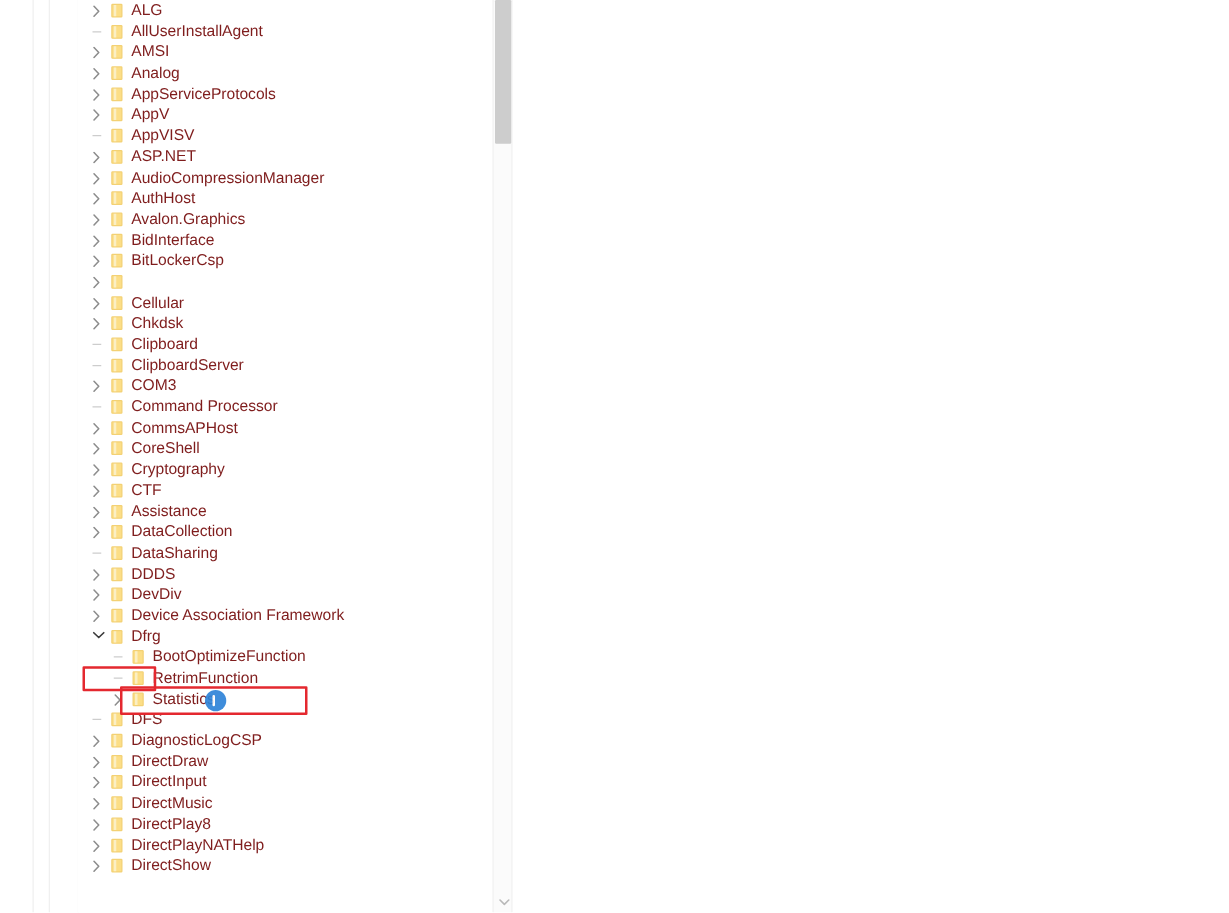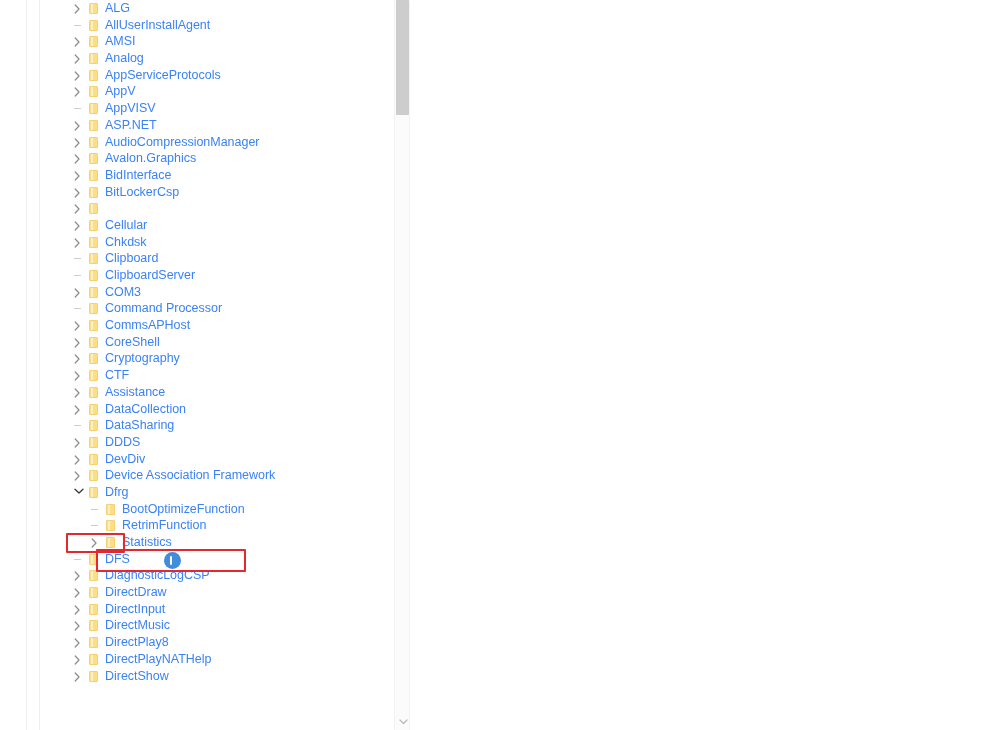--- a/index.html
+++ b/index.html
@@ -41,21 +41,21 @@
     overflow: hidden;
     background: #ffffff;
   }
 
   .tree-row {
     position: relative;
     height: 16.7px;
     line-height: 16.7px;
     white-space: nowrap;
     font-size: 12.5px;
-    color: #3b82f6;
+    color: #7f1d1d;
     display: flex;
     align-items: center;
   }
 
   .twisty {
     width: 15px;
     min-width: 15px;
     height: 16.7px;
     position: relative;
     display: inline-block;
@@ -297,20 +297,31 @@
         </div>
         <div class="tree-row lvl0">
           <span class="twisty">
             <svg width="7" height="10" viewBox="0 0 7 10" aria-hidden="true">
               <path d="M1.2 1 L5 5 L1.2 9" fill="none" stroke="#8d8d8d" stroke-width="1.25" stroke-linecap="round" stroke-linejoin="round"></path>
             </svg>
           </span>
           <span class="folder">
             <i></i>
           </span>
+          <span class="label">AuthHost</span>
+        </div>
+        <div class="tree-row lvl0">
+          <span class="twisty">
+            <svg width="7" height="10" viewBox="0 0 7 10" aria-hidden="true">
+              <path d="M1.2 1 L5 5 L1.2 9" fill="none" stroke="#8d8d8d" stroke-width="1.25" stroke-linecap="round" stroke-linejoin="round"></path>
+            </svg>
+          </span>
+          <span class="folder">
+            <i></i>
+          </span>
           <span class="label">Avalon.Graphics</span>
         </div>
         <div class="tree-row lvl0">
           <span class="twisty">
             <svg width="7" height="10" viewBox="0 0 7 10" aria-hidden="true">
               <path d="M1.2 1 L5 5 L1.2 9" fill="none" stroke="#8d8d8d" stroke-width="1.25" stroke-linecap="round" stroke-linejoin="round"></path>
             </svg>
           </span>
           <span class="folder">
             <i></i>

